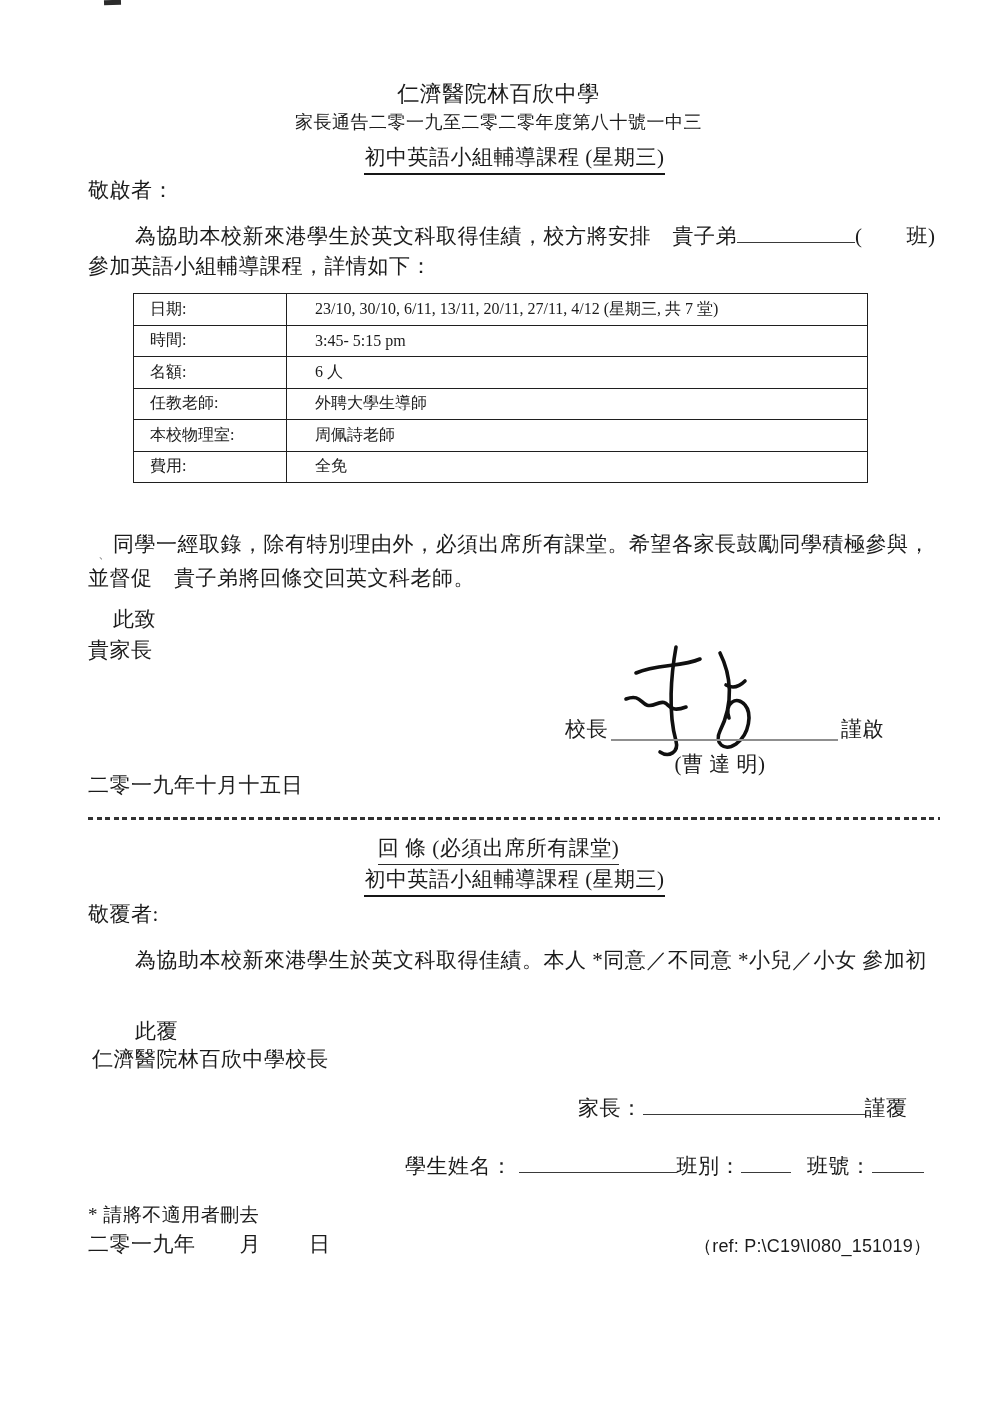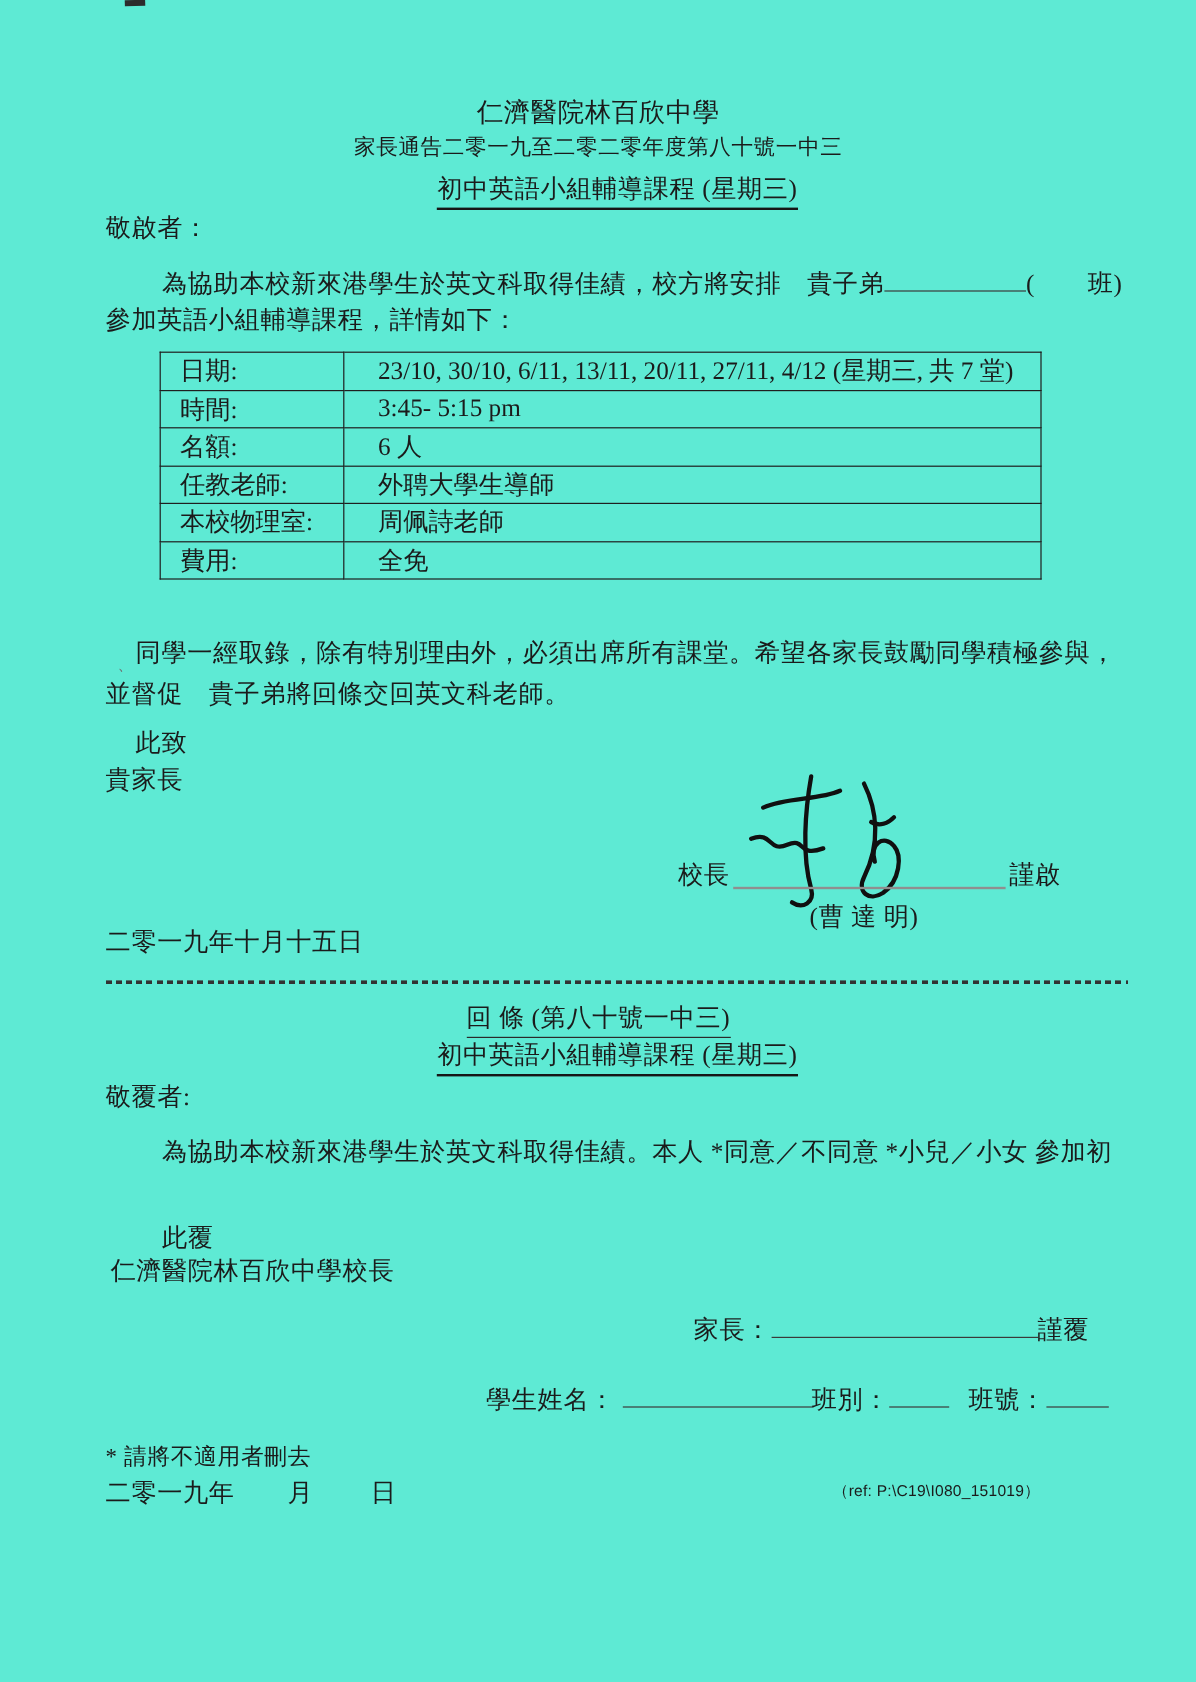--- a/index.html
+++ b/index.html
@@ -1,36 +1,36 @@
 <!DOCTYPE html>
 <html><head>
 <meta charset="utf-8">
 <style>
   html,body{margin:0;padding:0;background:#e8e8e8;}
   .page{
     position:relative;
     width:997px;height:1402px;
     margin:0 auto;
-    background:#5eead4;
+    background:#ffffff;
     color:#1b1b1b;
     font-family:"Liberation Serif", serif;
     overflow:hidden;
   }
   .abs{position:absolute;}
   .cjk{font-size:21px;line-height:1.3;letter-spacing:0.5px;white-space:nowrap;}
   .center{left:0;width:100%;text-align:center;}
   .bold{font-weight:normal;margin-left:32px;}
   .uline{display:inline-block;border-bottom:2px solid #161616;padding-bottom:2px;}
   .uline-thin{display:inline-block;border-bottom:1.6px solid #2a2a2a;padding-bottom:2px;}
   .blank{display:inline-block;border-bottom:1.6px solid #3a3a3a;height:1.05em;vertical-align:baseline;}
   .blank-gray{display:inline-block;border-bottom:2px solid #8f8f8f;height:1.05em;vertical-align:baseline;}
   table.info{border-collapse:collapse;width:735px;table-layout:fixed;}
   table.info td{
     border:1.7px solid #1f1f1f;
-    font-size:21px;
+    font-size:16px;
     height:28.5px;
     padding:1px 8px 1px 16px;
     white-space:nowrap;
     overflow:hidden;
   }
   table.info td.lbl{width:128px;}
   table.info td.val{padding-left:28px;}
   .dashsep{
     height:3px;
     background:repeating-linear-gradient(90deg,#323232 0 5px,transparent 5px 8.5px);
@@ -107,21 +107,21 @@
   <div class="abs cjk" style="left:565px;top:716px;">校長</div>
   <span class="abs blank-gray" style="left:611px;top:722px;width:227px;"></span>
   <div class="abs cjk" style="left:841px;top:716px;">謹啟</div>
   <div class="abs cjk" style="left:655px;top:751px;width:130px;text-align:center;">(曹 達 明)</div>
 
   <div class="abs cjk" style="left:88px;top:772px;">二零一九年十月十五日</div>
 
   <div class="abs dashsep" style="left:88px;top:817px;width:852px;"></div>
 
   <div class="abs cjk center" style="top:835px;">
-    <span class="uline-thin">回 條 (第八十號一中三)</span>
+    <span class="uline-thin">回 條 (必須出席所有課堂)</span>
   </div>
   <div class="abs cjk center" style="top:866px;">
     <span class="uline bold">初中英語小組輔導課程 (星期三)</span>
   </div>
 
   <div class="abs cjk" style="left:88px;top:901px;">敬覆者:</div>
 
   <div class="abs cjk" style="left:135px;top:947px;">為協助本校新來港學生於英文科取得佳績。本人 *同意／不同意 *小兒／小女 參加初</div>
 
   <div class="abs cjk" style="left:135px;top:1018px;">此覆</div>
@@ -134,15 +134,15 @@
   <div class="abs cjk" style="left:405px;top:1150px;">
     <span>學生姓名：</span><span class="blank" style="width:158px;margin-left:6px;"></span><span>班別：</span><span class="blank" style="width:50px;"></span><span style="display:inline-block;width:16px;"></span><span>班號：</span><span class="blank" style="width:52px;"></span>
   </div>
 
   <div class="abs cjk" style="left:88px;top:1203px;font-size:19px;">* 請將不適用者刪去</div>
 
   <div class="abs cjk" style="left:88px;top:1231px;">
     <span>二零一九年</span><span style="display:inline-block;width:44px;"></span><span>月</span><span style="display:inline-block;width:48px;"></span><span>日</span>
   </div>
 
-  <div class="abs sans" style="left:694px;top:1234px;font-size:13px;letter-spacing:0.2px;">（ref: P:\C19\I080_151019）</div>
+  <div class="abs sans" style="left:694px;top:1234px;font-size:18px;letter-spacing:0.2px;">（ref: P:\C19\I080_151019）</div>
 
 </div>
 
 </body></html>

